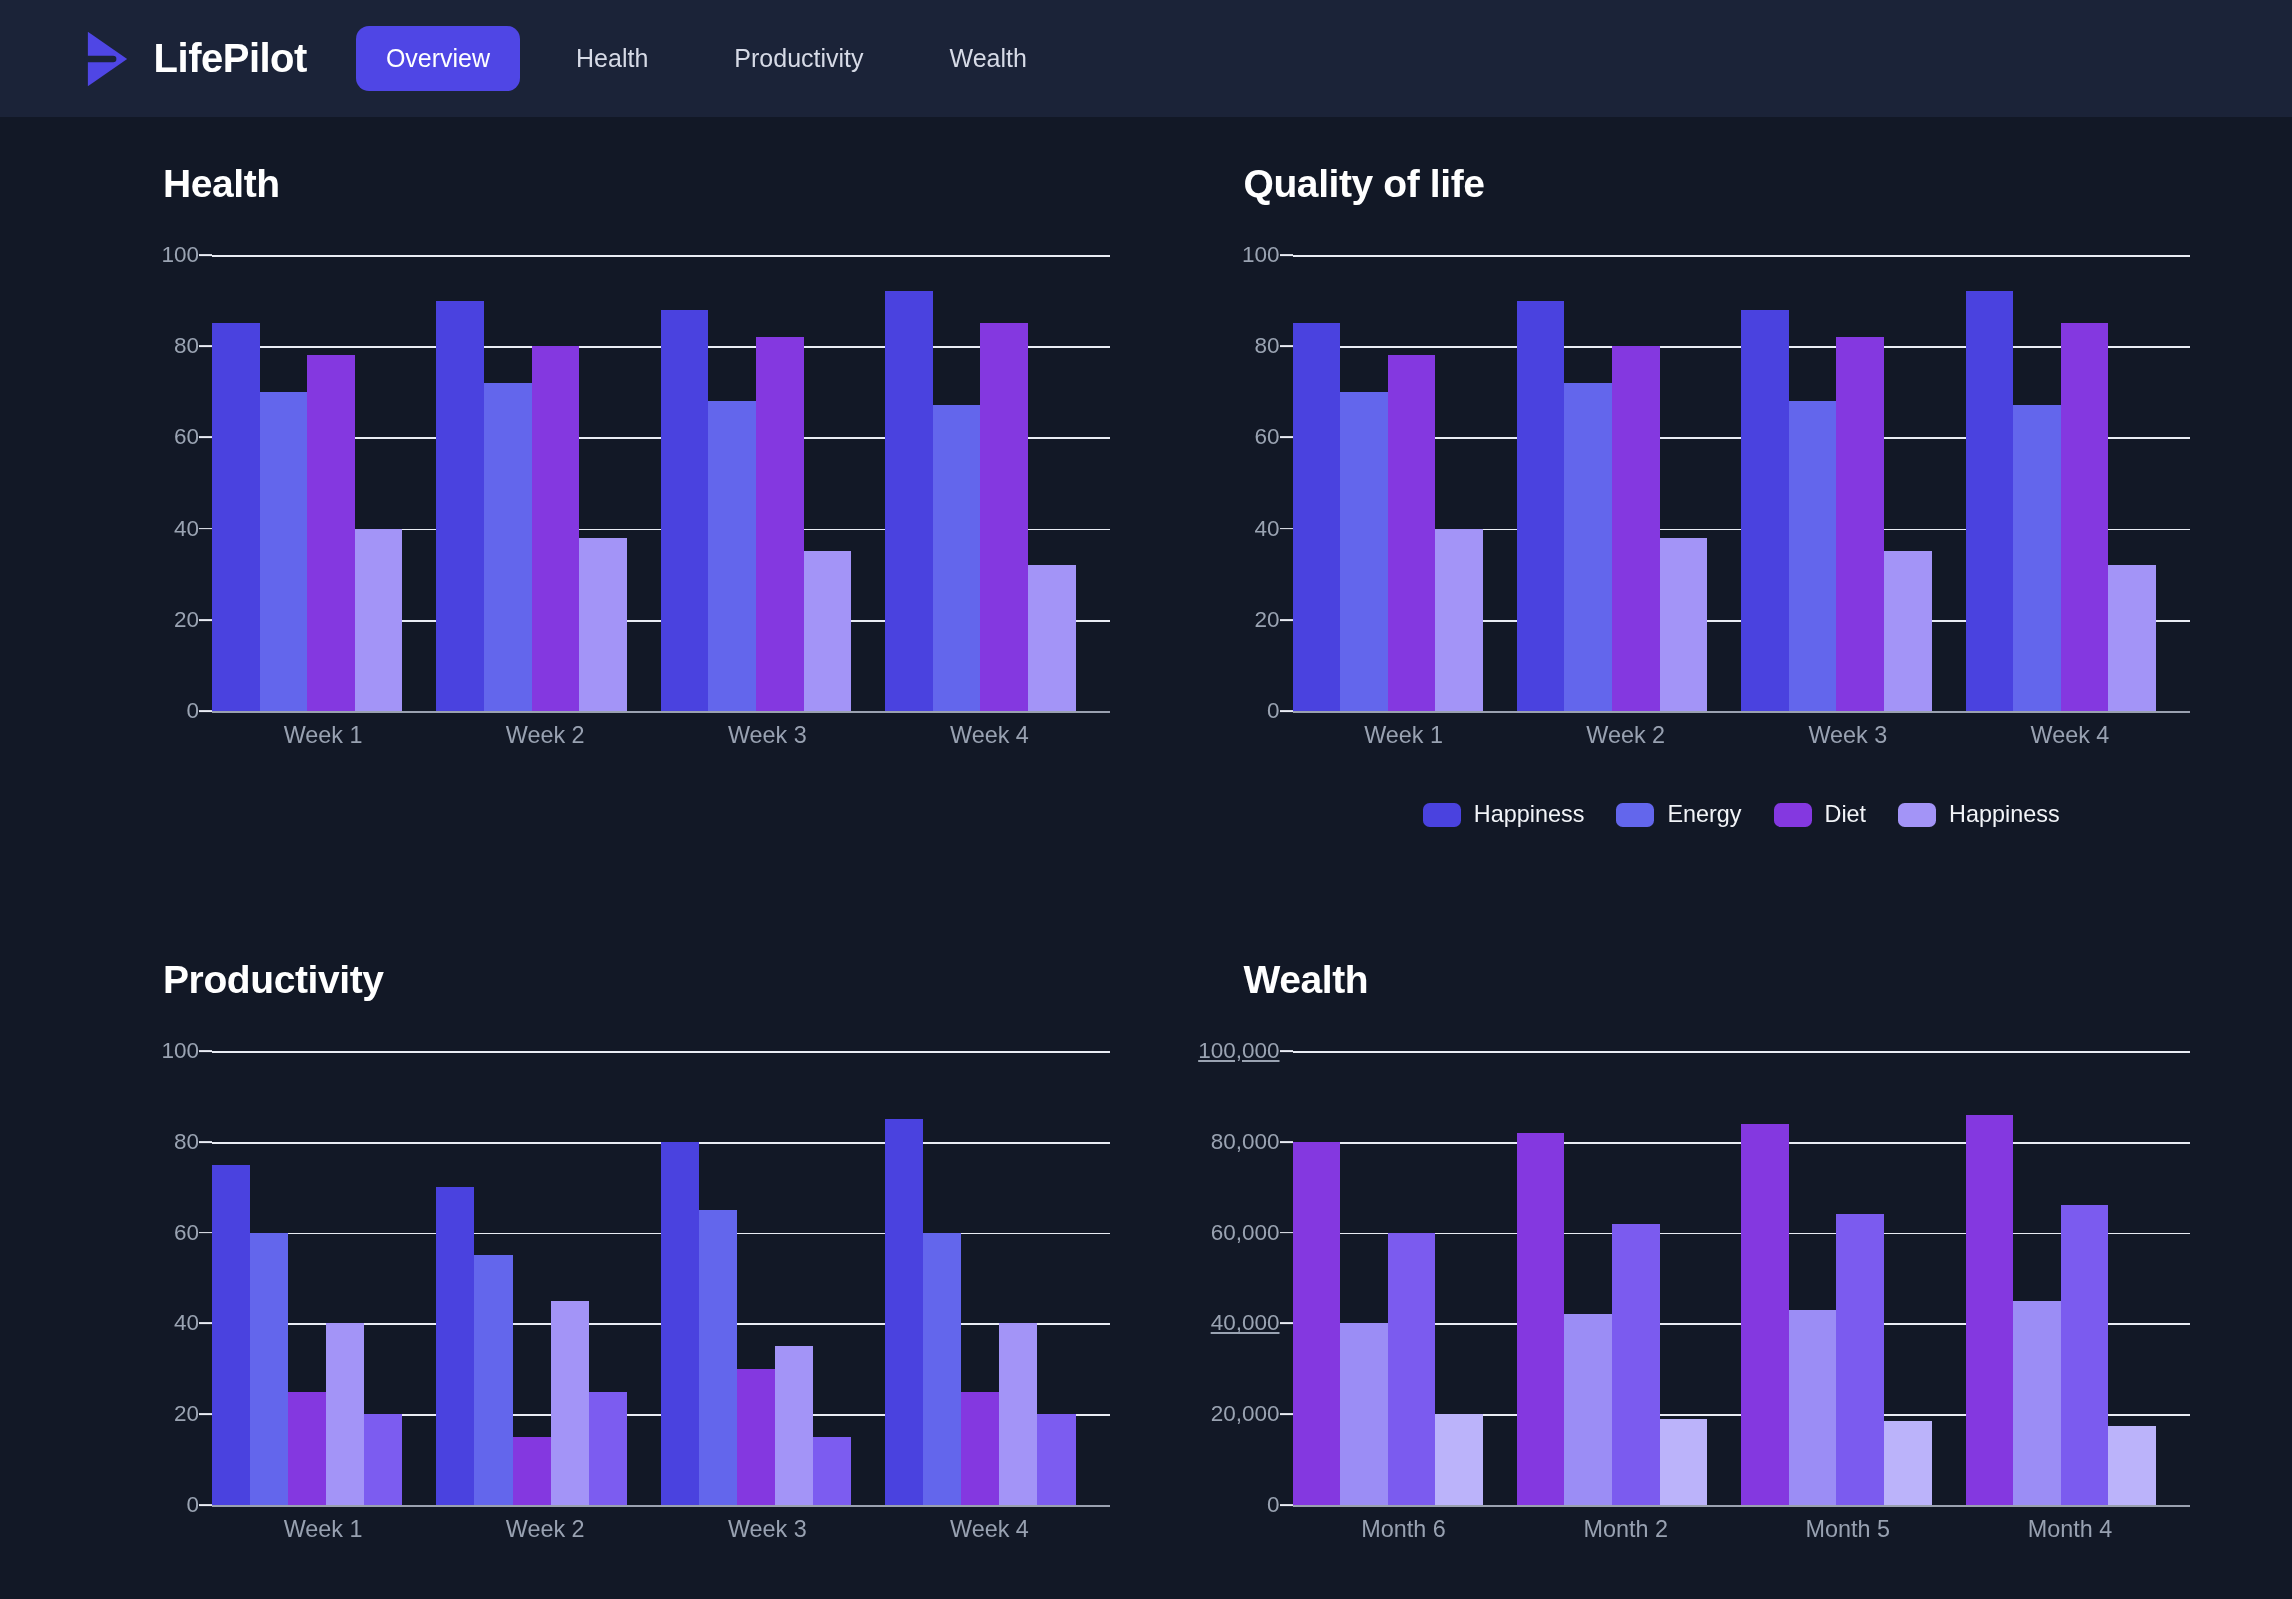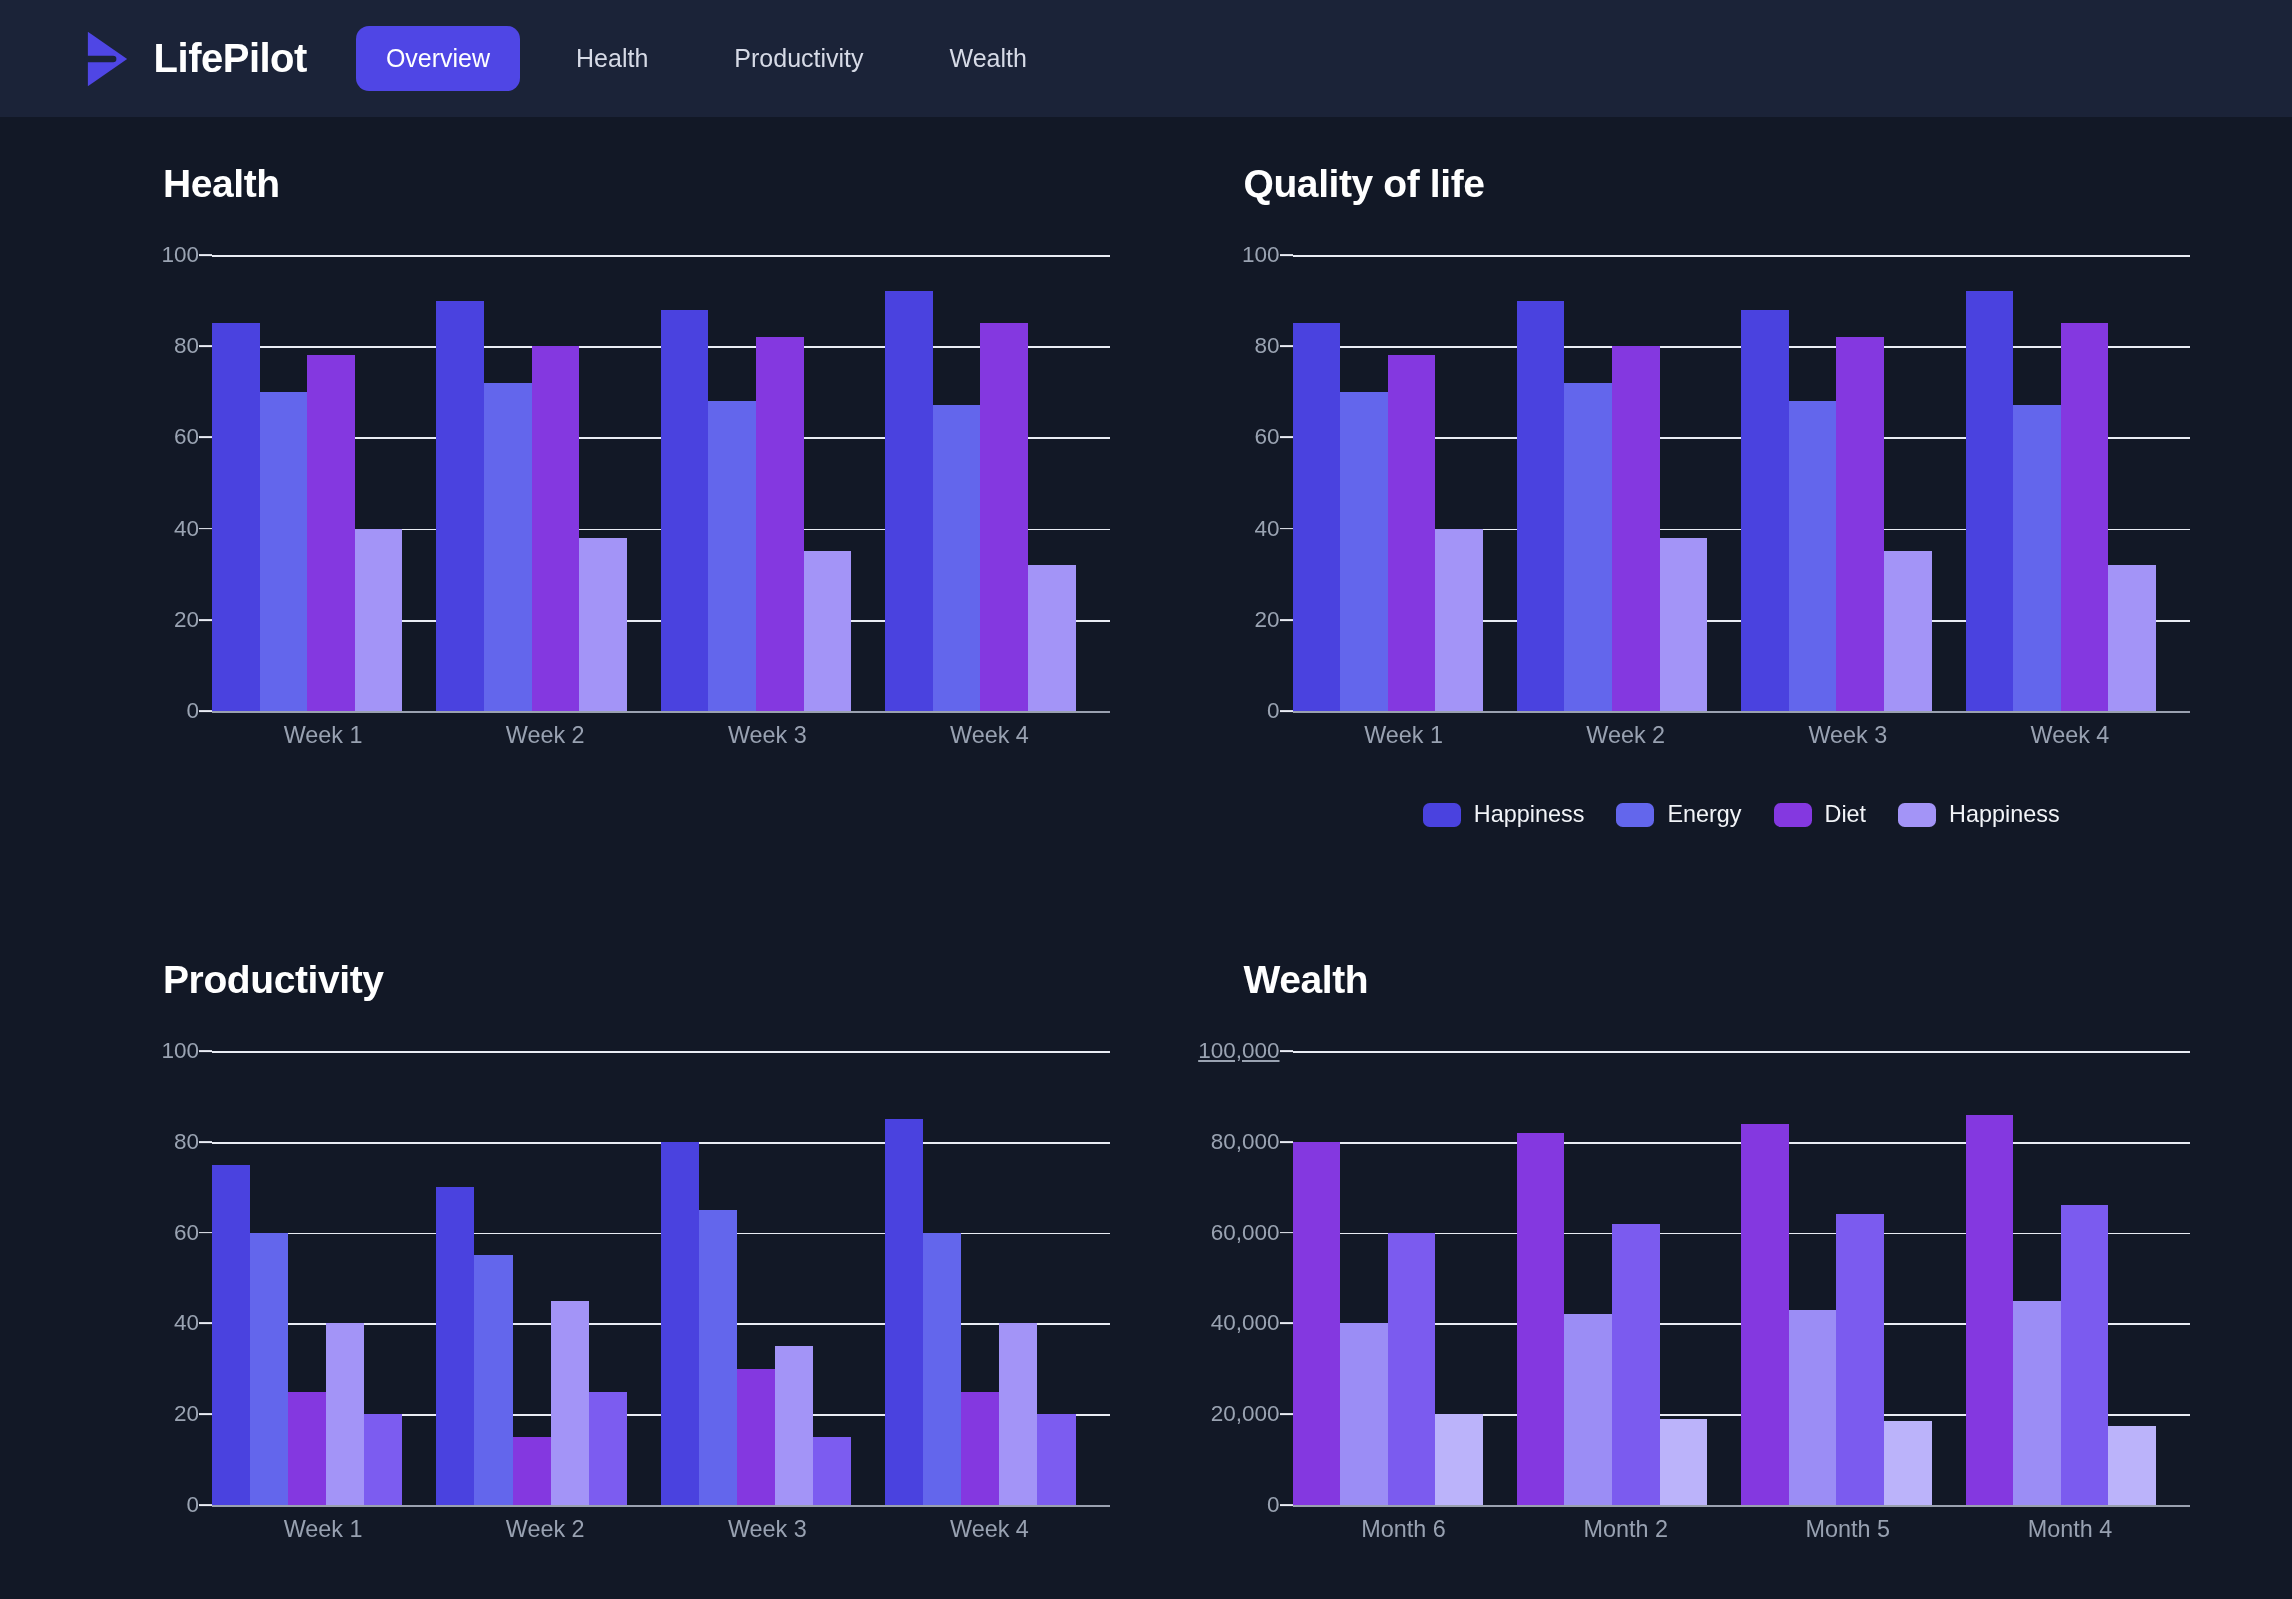--- a/index.html
+++ b/index.html
@@ -375,21 +375,21 @@
     <h2 class="panel-title">Wealth</h2>
     <div class="plot tall">
         <div class="gridline zero" style="top: 100%;"></div>
         <div class="tickmark" style="top: 100%;"></div>
         <div class="ytick" style="top: 100%;">0</div>
         <div class="gridline" style="top: 80%;"></div>
         <div class="tickmark" style="top: 80%;"></div>
         <div class="ytick" style="top: 80%;">20,000</div>
         <div class="gridline" style="top: 60%;"></div>
         <div class="tickmark" style="top: 60%;"></div>
-        <div class="ytick" style="top: 60%;">40,000</div>
+        <div class="ytick" style="top: 60%; text-decoration: underline;">40,000</div>
         <div class="gridline" style="top: 40%;"></div>
         <div class="tickmark" style="top: 40%;"></div>
         <div class="ytick" style="top: 40%;">60,000</div>
         <div class="gridline" style="top: 20%;"></div>
         <div class="tickmark" style="top: 20%;"></div>
         <div class="ytick" style="top: 20%;">80,000</div>
         <div class="gridline" style="top: 0%;"></div>
         <div class="tickmark" style="top: 0%;"></div>
         <div class="ytick" style="top: 0%; text-decoration: underline;">100,000</div>
         <div class="groups">

